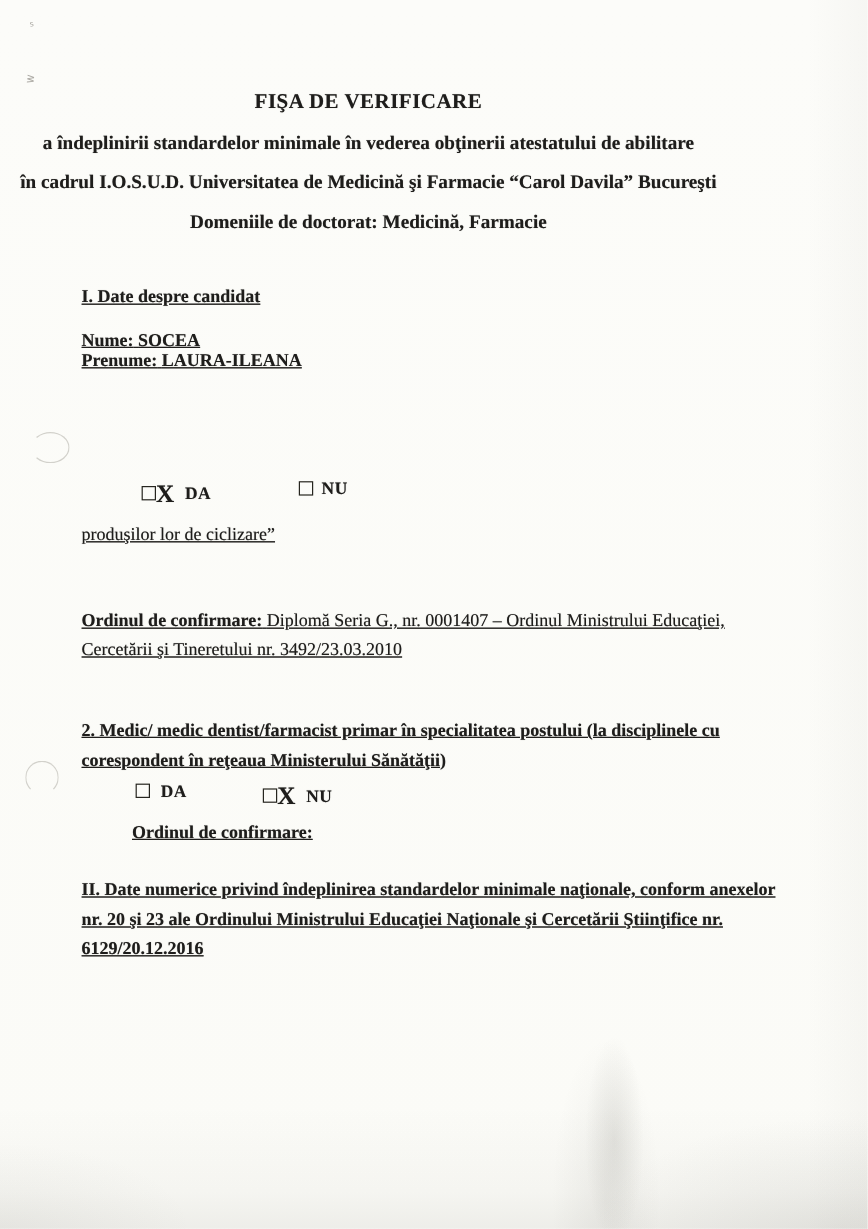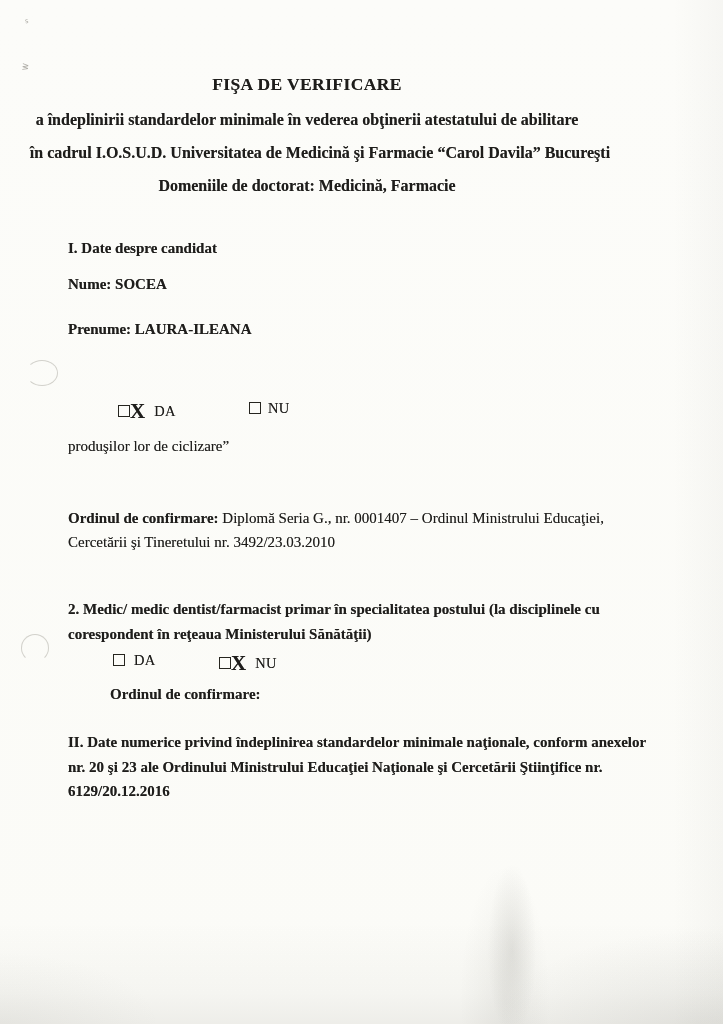--- a/index.html
+++ b/index.html
@@ -24,37 +24,37 @@
       
       linear-gradient(to right, rgba(0,0,0,0) 93%, rgba(100,98,90,0.04) 100%),
       
       linear-gradient(#fcfcf9,#fbfbf7);
   }
   .ink{ text-shadow:0 0 0.6px rgba(30,29,27,0.55); }
   .abs{ position:absolute; }
   .center{ left:0; width:614px; text-align:center; }
   .title{ font-size:17.5px; font-weight:bold; letter-spacing:0.4px; }
   .sub{ font-size:16px; font-weight:bold; }
-  .body-line{ font-size:15px; }
+  .body-line{ font-size:15px;text-decoration:underline; }
   .b{ font-weight:bold; }
   .doc-left{ left:68px; width:590px; }
   .just-line{ text-align:justify; height:24px; overflow:hidden; }
   .just-line::after{ content:""; display:inline-block; width:100%; }
   sup{ font-size:10px; vertical-align:super; line-height:0; }
   
   .cb-box{
     display:inline-block; width:10px; height:10px;
     border:1.6px solid #26251f; background:transparent;
     vertical-align:baseline; position:relative; top:1px;
   }
   .cb-x{
     font-size:21px; font-weight:bold; line-height:1;
     position:relative; top:2px; margin-left:0px; letter-spacing:0;
   }
-  .cb-label{ font-size:14.5px; font-weight:normal; margin-left:9px; letter-spacing:0.4px; }
+  .cb-label{ font-size:14.5px; font-weight:bold; margin-left:9px; letter-spacing:0.4px; }
   .cb-label-tight{ margin-left:7px; }
   
   .ring{
     position:absolute; border:1.4px solid rgba(160,158,148,0.45);
     border-radius:50%; background:transparent;
   }
   .squiggle{
     position:absolute; color:rgba(130,128,120,0.65); font-size:9px;
     font-family:"DejaVu Sans",sans-serif; transform:rotate(-8deg);
   }
@@ -64,29 +64,29 @@
 
 <div class="page">
 
   <span class="squiggle abs" style="left:25px; top:18px;">ᔆ</span>
   <span class="squiggle abs" style="left:22px; top:62px; transform:rotate(6deg);">ᕒ</span>
   <span class="ring" style="left:26px; top:360px; width:30px; height:24px; border-left-color:transparent;"></span>
   <span class="ring" style="left:21px; top:634px; width:26px; height:26px; border-bottom-color:transparent;"></span>
 
   <div class="abs center title ink" style="top:74px;">FIŞA DE VERIFICARE</div>
   <div class="abs center sub ink" style="top:111px;">a îndeplinirii standardelor minimale în vederea obţinerii atestatului de abilitare</div>
-  <div class="abs center sub ink" style="top:144px;padding-left:13px;">în cadrul I.O.S.U.D. Universitatea de Medicină şi Farmacie “Carol Davila” Bucureşti</div>
+  <div class="abs center sub ink" style="top:144px;">în cadrul I.O.S.U.D. Universitatea de Medicină şi Farmacie “Carol Davila” Bucureşti</div>
   <div class="abs center sub ink" style="top:177px;">Domeniile de doctorat: Medicină, Farmacie</div>
 
   <div class="abs doc-left body-line b ink" style="top:240px;">I.  Date despre candidat</div>
   <div class="abs doc-left body-line ink" style="top:276px;">
     <span class="b">Nume:</span>
     <span class="b">SOCEA</span>
   </div>
-  <div class="abs doc-left body-line ink" style="top:321px;">
+  <div class="abs doc-left body-line ink" style="top:293px;">
     <span class="b">Prenume:</span>
     <span class="b">LAURA-ILEANA</span>
   </div>
 
 
   <div class="abs ink" style="left:118px; top:399px;">
     <span class="cb-box"></span><span class="cb-x">X</span><span class="cb-label">DA</span>
   </div>
   <div class="abs ink" style="left:249px; top:399px;">
     <span class="cb-box"></span><span class="cb-label cb-label-tight">NU</span>

